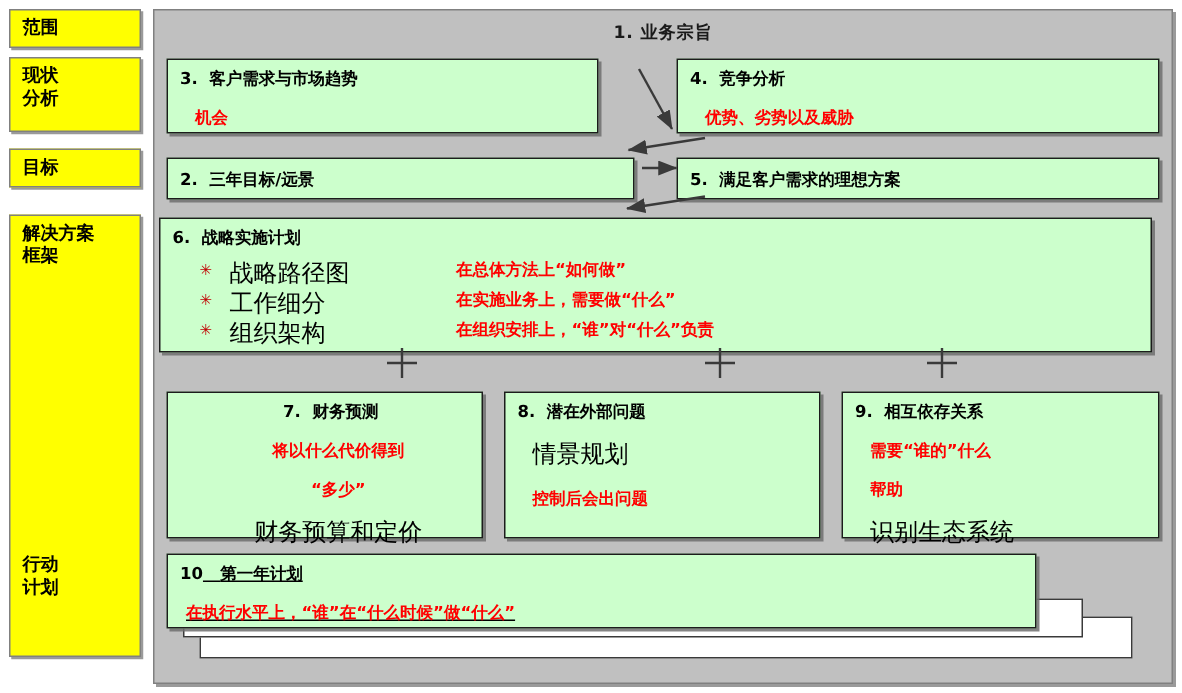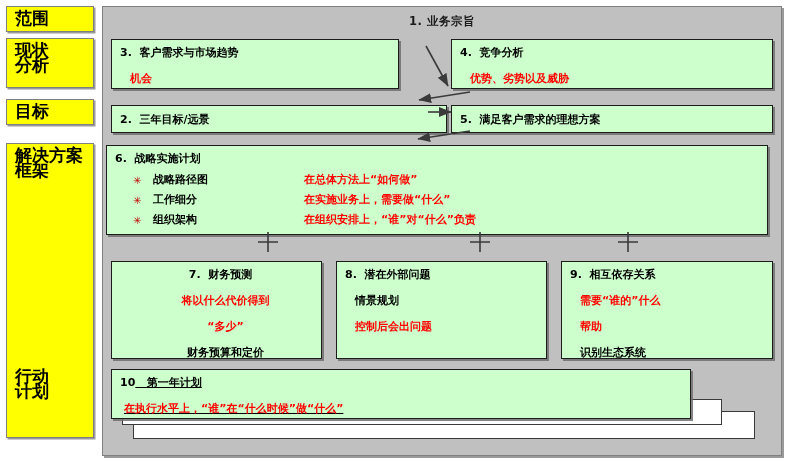--- a/index.html
+++ b/index.html
@@ -3,38 +3,38 @@
 <meta charset="utf-8">
 <style>
   html,body{margin:0;padding:0;background:#ffffff;}
   body{width:788px;height:462px;overflow:hidden;
        font-family:"DejaVu Sans","Liberation Sans",sans-serif;}
   #root{position:relative;width:788px;height:462px;}
 
   
   .ylabel{position:absolute;background:#FFFF00;border:1px solid #808080;
           box-shadow:1.5px 1.5px 0 #9a9a9a;
-          color:#000;font-weight:bold;font-size:17px;line-height:15px;
+          color:#000;font-weight:bold;font-size:12px;line-height:15px;
           padding:4px 0 0 8px;box-sizing:border-box;}
   .ylabel span{display:block;}
 
   
   #panel{position:absolute;left:102px;top:6px;width:680px;height:450px;
          background:#C0C0C0;border:1px solid #808080;
          box-shadow:2px 2px 0 #9a9a9a;box-sizing:border-box;}
   #panel-title{position:absolute;left:0;top:7px;width:100%;text-align:center;
                font-size:11.5px;font-weight:bold;color:#1a1a1a;letter-spacing:.5px;}
 
   
   .gbox{position:absolute;background:#CCFFCC;border:1.5px solid #1c1c1c;
         box-sizing:border-box;box-shadow:2px 2px 0 rgba(110,110,110,.85);}
   .gtitle{font-size:11px;font-weight:bold;color:#000;white-space:nowrap;}
   .num{display:inline-block;}
   .red{color:#FF0000;font-weight:bold;font-size:11px;white-space:nowrap;}
-  .blk{color:#000;font-weight:bold;font-size:11px;white-space:nowrap;}
+  .blk{color:#000;font-weight:normal;font-size:16px;white-space:nowrap;}
   .pad{padding:5px 0 0 8px;}
   .ln{margin-top:6px;}
   .indent{padding-left:18px;}
 
   
   .brow{position:relative;height:20px;}
   .bullet{position:absolute;left:26px;top:4px;color:#C00000;font-size:10px;font-weight:bold;}
   .bleft{position:absolute;left:46px;top:1px;}
   .bright{position:absolute;left:197px;top:1px;}
 
@@ -83,21 +83,21 @@
     </div>
 
     <div class="gbox" style="left:348px;top:32px;width:322px;height:50px;">
       <div class="pad gtitle">
         <span class="num">4.</span>
         &nbsp;<span>竞争分析</span>
       </div>
       <div class="pad ln indent red">优势、劣势以及威胁</div>
     </div>
 
-    <div class="gbox" style="left:8px;top:98px;width:336px;height:28px;">
+    <div class="gbox" style="left:8px;top:98px;width:312px;height:28px;">
       <div class="pad gtitle" style="padding-top:6px;">
         <span class="num">2.</span>
         &nbsp;<span>三年目标/远景</span>
       </div>
     </div>
 
     <div class="gbox" style="left:348px;top:98px;width:322px;height:28px;">
       <div class="pad gtitle" style="padding-top:6px;">
         <span class="num">5.</span>
         &nbsp;<span>满足客户需求的理想方案</span>

